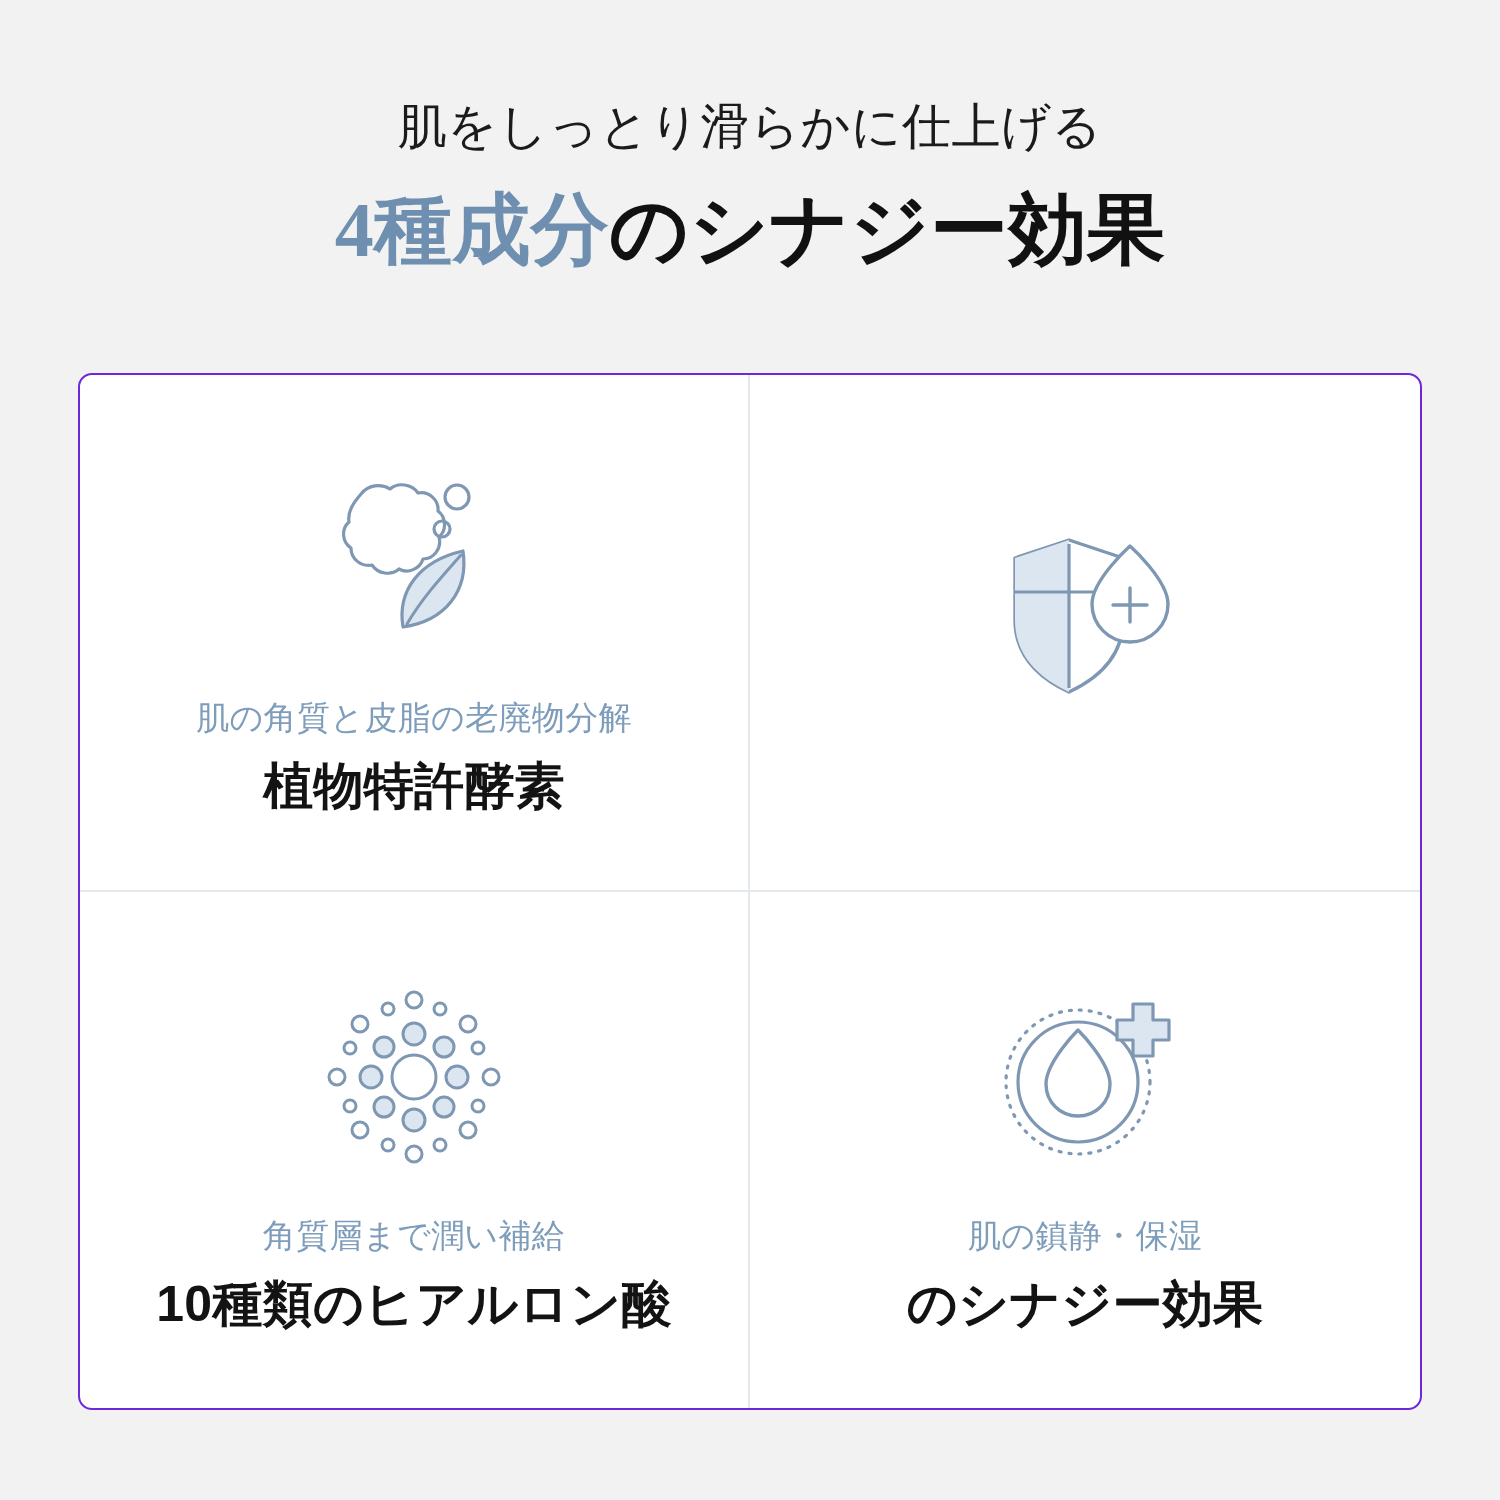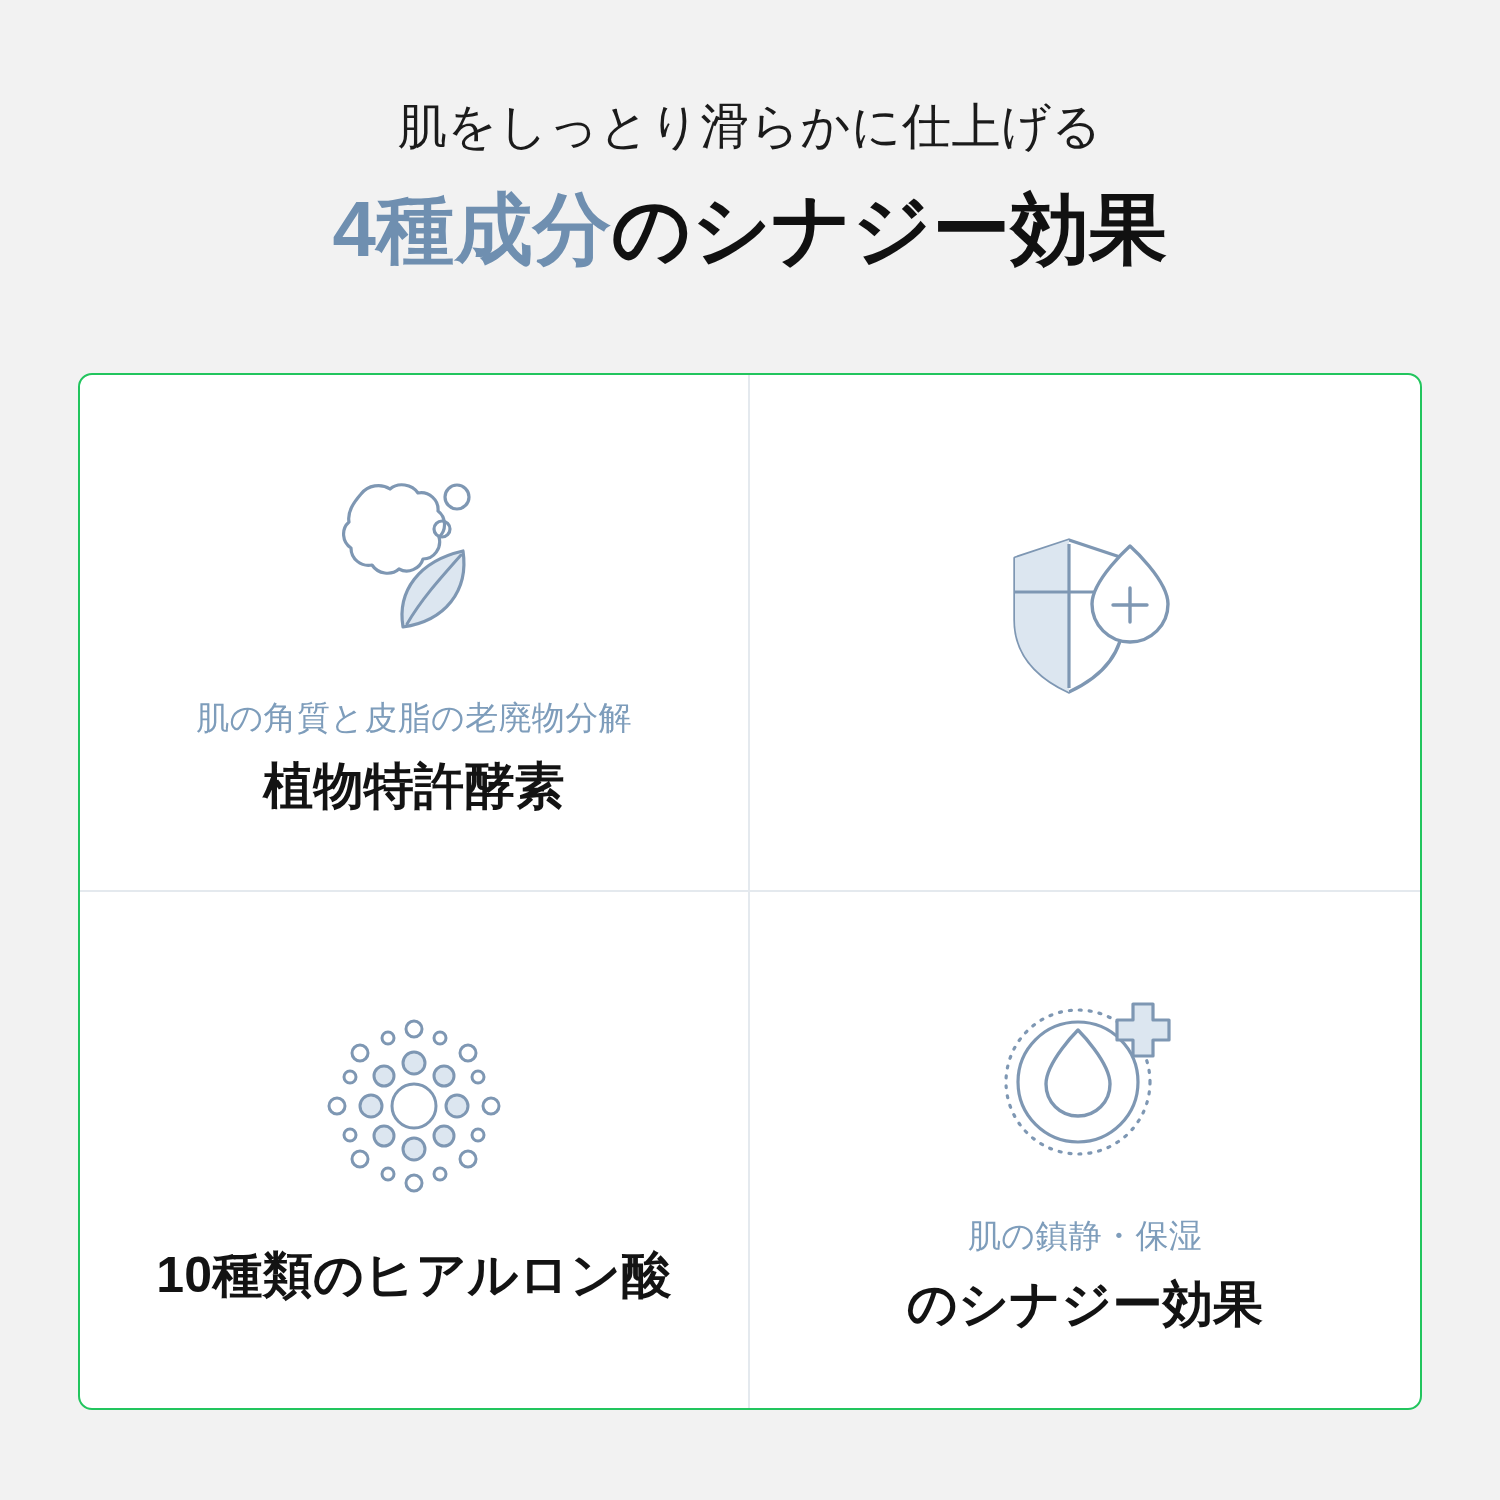--- a/index.html
+++ b/index.html
@@ -38,31 +38,32 @@
     margin-top: 26px;
     font-size: 78px;
     line-height: 1.18;
     font-weight: 700;
     color: #111111;
     letter-spacing: 0.005em;
     white-space: nowrap;
   }
   .headline .accent {
     color: #6f8fb0;
+    font-family: Liberation Serif, serif;
   }
 
   
   .card {
     position: absolute;
     left: 78px;
     top: 373px;
     width: 1344px;
     height: 1037px;
     background: #ffffff;
-    border: 2px solid #22c55e;
+    border: 2px solid #6d28d9;
     border-radius: 14px;
     box-sizing: border-box;
     display: grid;
     grid-template-columns: 1fr 1fr;
     grid-template-rows: 1fr 1fr;
   }
   .cell {
     position: relative;
     box-sizing: border-box;
     display: flex;
@@ -168,20 +169,21 @@
             <circle cx="164" cy="66" r="6" fill="#ffffff"></circle>
             <circle cx="36" cy="124" r="6" fill="#ffffff"></circle>
             <circle cx="164" cy="124" r="6" fill="#ffffff"></circle>
             <circle cx="74" cy="27" r="6" fill="#ffffff"></circle>
             <circle cx="126" cy="27" r="6" fill="#ffffff"></circle>
             <circle cx="74" cy="163" r="6" fill="#ffffff"></circle>
             <circle cx="126" cy="163" r="6" fill="#ffffff"></circle>
           </g>
         </svg>
       </div>
+      <div class="cell-sub">角質層まで潤い補給</div>
       <div class="cell-title">10種類のヒアルロン酸</div>
     </div>
 
     <div class="cell c3">
       <div class="icon-wrap">
         <svg width="205" height="190" viewBox="0 0 205 190" fill="none" xmlns="http://www.w3.org/2000/svg">
           <circle cx="95" cy="100" r="72" stroke="#7e97b3" stroke-width="3.2" stroke-dasharray="2 8" stroke-linecap="round"></circle>
           <circle cx="95" cy="100" r="60" fill="#ffffff" stroke="#7e97b3" stroke-width="3.2"></circle>
           <path d="M95 48c0 0 32 32 32 54 0 18-14 32-32 32s-32-14-32-32c0-22 32-54 32-54z" fill="#ffffff" stroke="#7e97b3" stroke-width="3.4" stroke-linejoin="round"></path>
           <path d="M150 22h20v16h16v20h-16v16h-20V58h-16V38h16V22z" fill="#dce6f0" stroke="#7e97b3" stroke-width="3.2" stroke-linejoin="round"></path>

